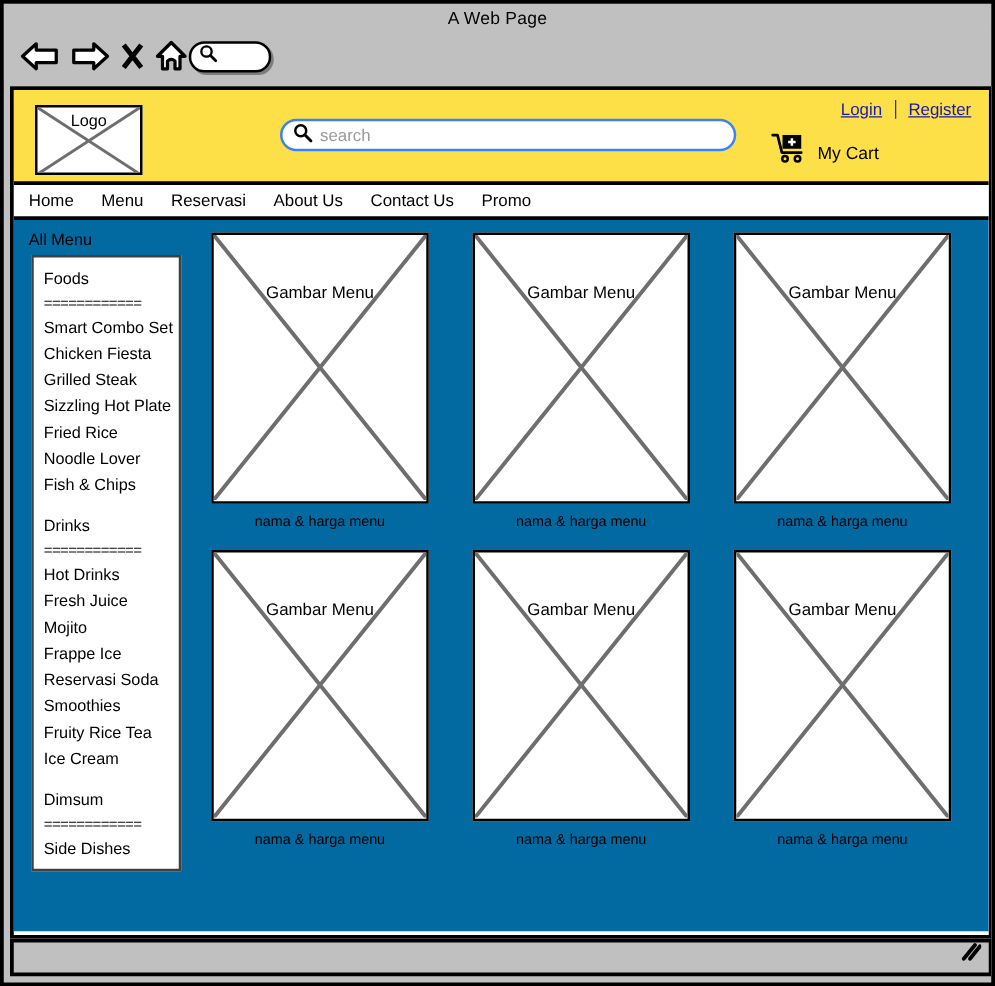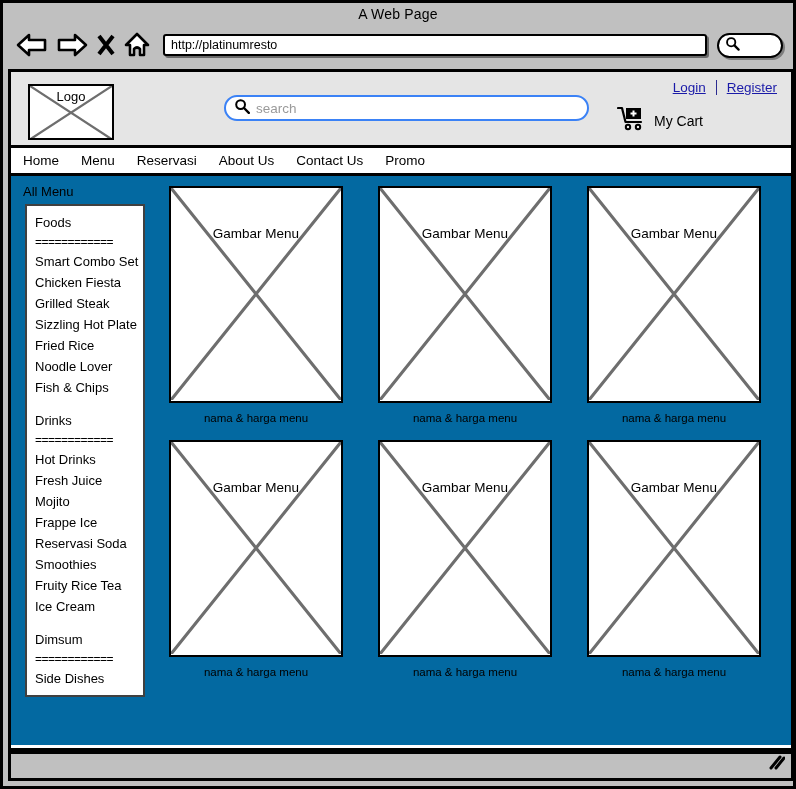--- a/index.html
+++ b/index.html
@@ -98,21 +98,21 @@
     border: 3px solid #000000;
     overflow: hidden;
   }
 
   
   .site-header {
     position: relative;
     height: 76px;
     box-sizing: border-box;
     border-bottom: 3px solid #000000;
-    background: #e5e5e5;
+    background: #fde047;
   }
 
   .logo-box {
     position: absolute;
     left: 17px;
     top: 12px;
     width: 86px;
     height: 56px;
     border: 2px solid #000000;
     box-sizing: border-box;
@@ -337,23 +337,20 @@
         </svg>
       </span>
 
       <span>
         <svg width="28" height="28" viewBox="0 0 28 28">
           <path d="M14 3 L25 14 L21 14 L21 24 L17 24 L17 18 Q14 15 11 18 L11 24 L7 24 L7 14 L3 14 Z" fill="#ffffff" stroke="#000000" stroke-width="2.6" stroke-linejoin="round"></path>
         </svg>
       </span>
     </div>
 
-    <div class="url-bar">
-      <span class="url-text">http://platinumresto</span>
-    </div>
 
     <div class="chrome-search">
       <span>
         <svg width="15" height="15" viewBox="0 0 16 16">
           <circle cx="6.6" cy="6.6" r="4.4" fill="none" stroke="#000" stroke-width="2"></circle>
           <path d="M10 10 L14.5 14.5" stroke="#000" stroke-width="2.4" stroke-linecap="round"></path>
         </svg>
       </span>
     </div>
   </div>

